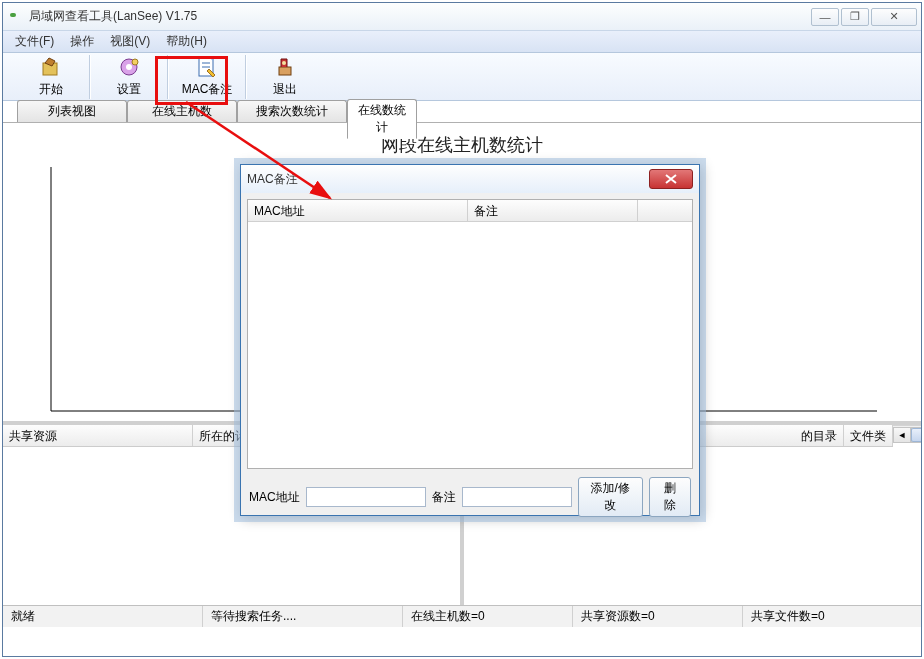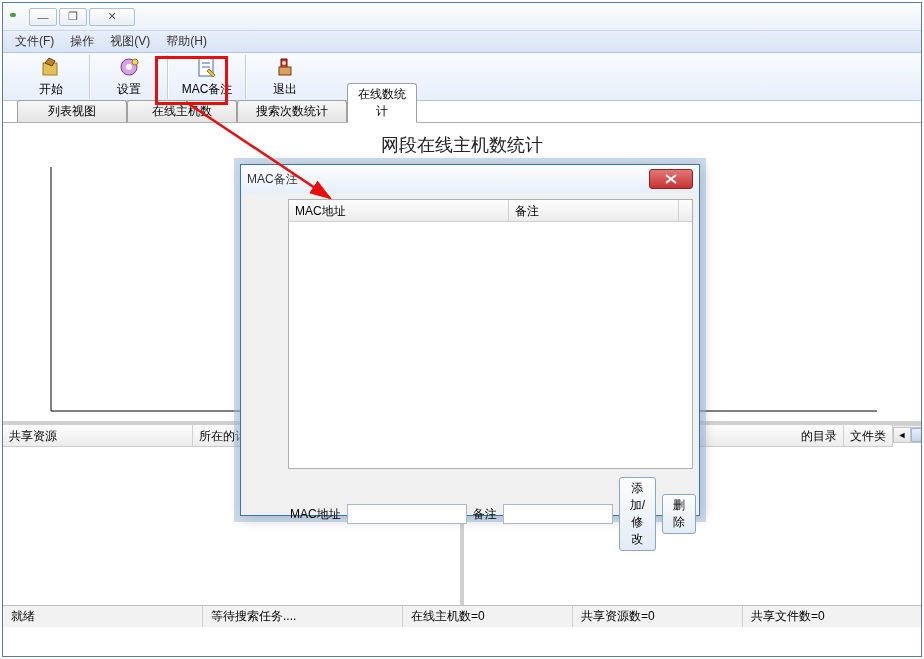--- a/index.html
+++ b/index.html
@@ -21,21 +21,21 @@
 
 .toolbar { height: 48px; background: linear-gradient(#f8fbff,#e8effa); border-bottom: 1px solid #b5c7dd; display: flex; align-items: center; padding-left: 18px; gap: 8px; }
 .tool-btn { width: 60px; height: 48px; display: flex; flex-direction: column; align-items: center; justify-content: center; gap: 2px; cursor: default; }
 .tool-btn .icon-box { width: 24px; height: 24px; display:flex; align-items:center; justify-content:center;}
 .tool-sep { width: 2px; height: 44px; border-left: 1px solid #c0cee0; border-right: 1px solid #fff; }
 .tool-highlight { border: 3px solid #e80e0e; position: absolute; top: 53px; left: 152px; width: 73px; height: 49px; pointer-events:none; }
 
 
 .tabs-row { height: 22px; display: flex; align-items: end; border-bottom: 1px solid #b0b0b0; background:#fff; padding-left:14px; }
 .tab { border: 1px solid #a0a0a0; border-bottom: none; background: linear-gradient(#f7f7f7,#e4e4e4); padding: 2px 8px; margin-right: 0; width:110px; text-align:center; border-radius: 3px 3px 0 0; cursor:default;}
-.tab.active { background: #fff; border-bottom: 1px solid #fff; position:relative; top:1px;}
+.tab.active { background: #fff; border-bottom: 1px solid #fff; position:relative; top:17px;}
 .tab-narrow { width:70px; }
 
 
 .chart-title { text-align: center; font-size: 18px; padding: 10px 0; color:#222; font-family:"SimSun"; }
 .chart-area { position: relative; height: 254px; margin: 0 30px; }
 .chart-area svg { position:absolute; top:0; left:0;}
 
 
 .splitter-h { height: 4px; background: #d0d0d0; cursor: row-resize; }
 .lower { display: flex; height: 180px; }
@@ -51,21 +51,21 @@
 
 
 .statusbar { height: 22px; border-top: 1px solid #c0c0c0; background: #f2f2f2; display: flex; align-items: center; }
 .status-cell { padding: 0 8px; border-right: 1px solid #d0d0d0; height:100%; display:flex; align-items:center;}
 
 
 .dialog { position: absolute; top: 164px; left: 240px; width: 460px; height: 352px; border: 1px solid #3a74b0; background: #f0f0f0; box-shadow: 0 0 0 6px rgba(160,190,220,0.55), 2px 2px 12px rgba(0,0,0,0.3); }
 .dlg-titlebar { height: 28px; background: linear-gradient(#fefefe,#e6effa); display: flex; align-items: center; padding: 0 6px; }
 .dlg-titlebar .title { flex:1; color:#333;}
 .dlg-close { width: 44px; height: 20px; background: linear-gradient(#e27777,#c73333); border: 1px solid #8e2020; border-radius: 3px; color: #fff; display: flex; align-items: center; justify-content: center; font-size: 12px; cursor:default;}
-.dlg-body { padding: 6px; margin-left: 41px; }
+.dlg-body { padding: 6px; }
 .dlg-list { border: 1px solid #b0b0b0; background: #fff; height: 270px; }
 .dlg-list-header { display:flex; height:22px; background:linear-gradient(#fdfdfd,#ececec); border-bottom:1px solid #d0d0d0;}
 .dlg-bottom { display:flex; align-items:center; gap:6px; padding: 8px 2px 0; }
 .dlg-bottom label { white-space:nowrap; }
 .dlg-input { border:1px solid #a8b8cc; height:20px; padding:0 4px; background:#fff; }
 .dlg-btn { border:1px solid #8ca6c0; background:linear-gradient(#fdfdfd,#e2ebf5); border-radius:3px; padding:2px 10px; cursor:default;}
 
 
 .arrow-anno { position:absolute; pointer-events:none; }
 
@@ -73,20 +73,21 @@
 .globe { width:16px;height:16px; border-radius:50%; background: radial-gradient(circle at 30% 30%, #7ec3e8, #2a7fb5); position:relative;}
 .globe:after{content:"";position:absolute;width:6px;height:4px;background:#4aa040;top:4px;left:3px;border-radius:2px;}
 </style>
 </head>
 <body>
 
 <div class="main-window">
 
   <div class="titlebar">
     <span class="app-icon"><span class="globe"></span></span>
+    <span class="title-text">局域网查看工具(LanSee) V1.75</span>
     <div class="win-controls">
       <div class="win-btn">—</div>
       <div class="win-btn">❐</div>
       <div class="win-btn close">✕</div>
     </div>
   </div>
 
   <div class="menubar">
     <div class="menu-item">文件(F)</div>
     <div class="menu-item">操作</div>

